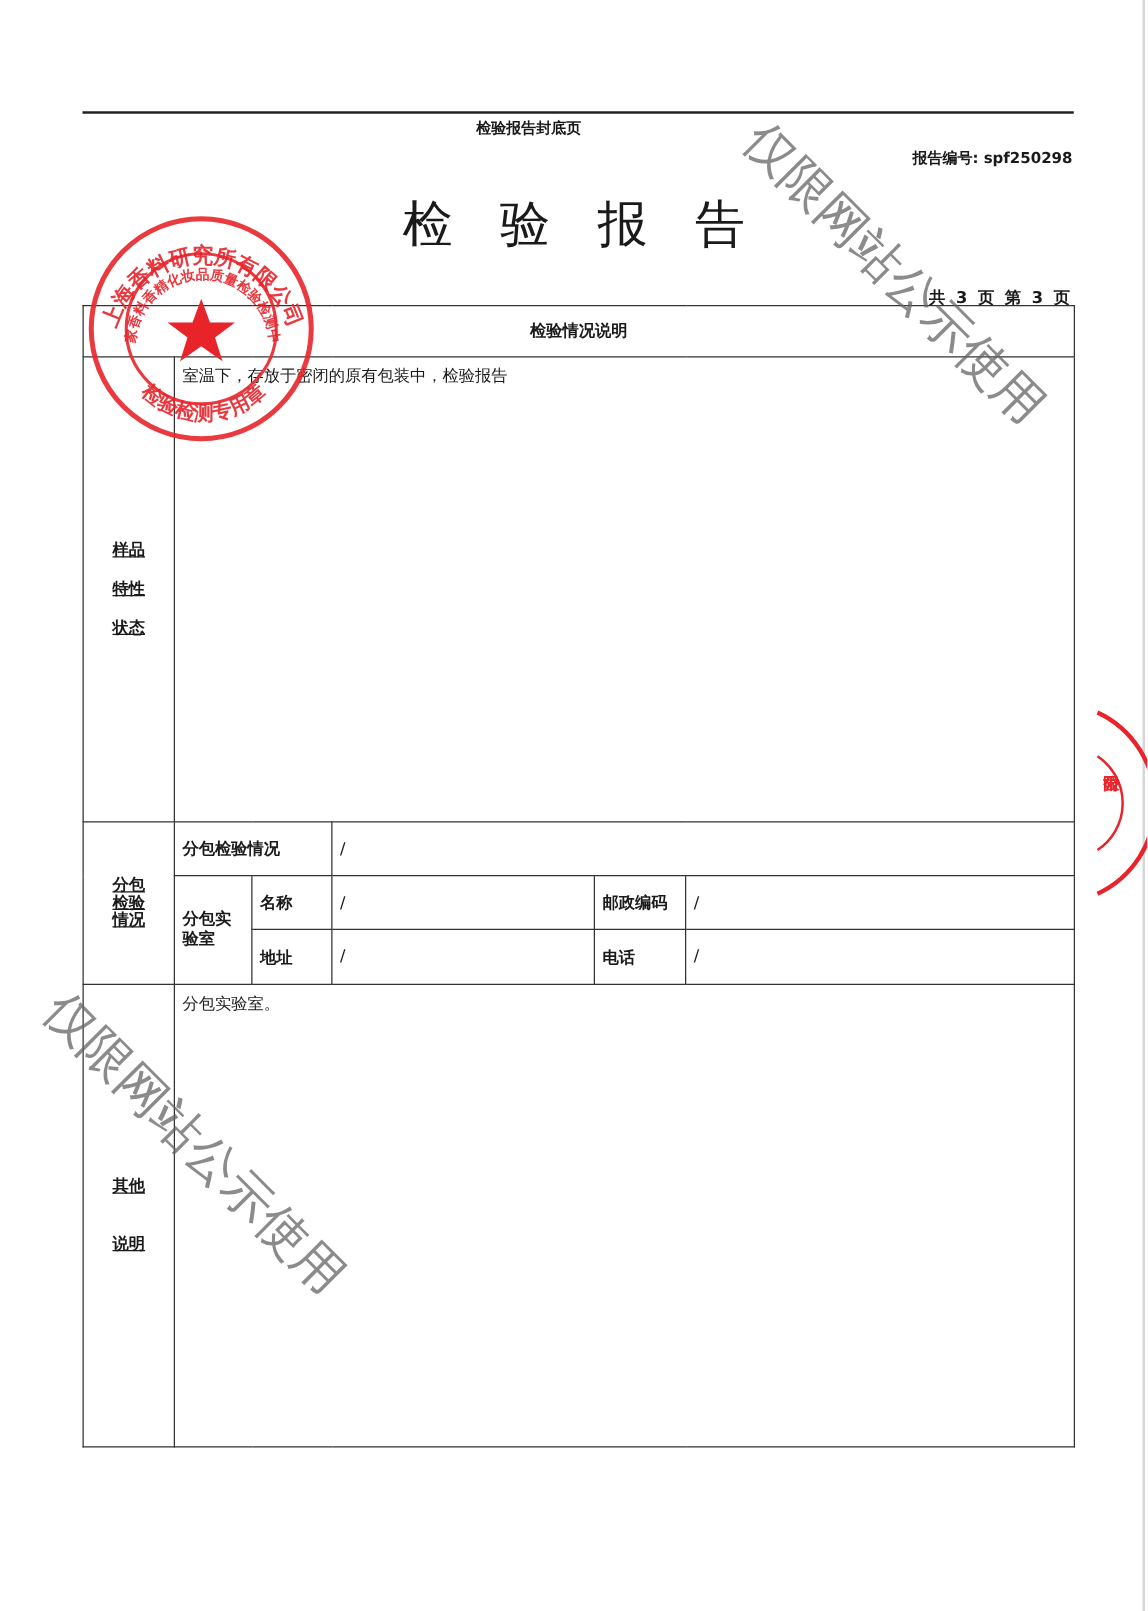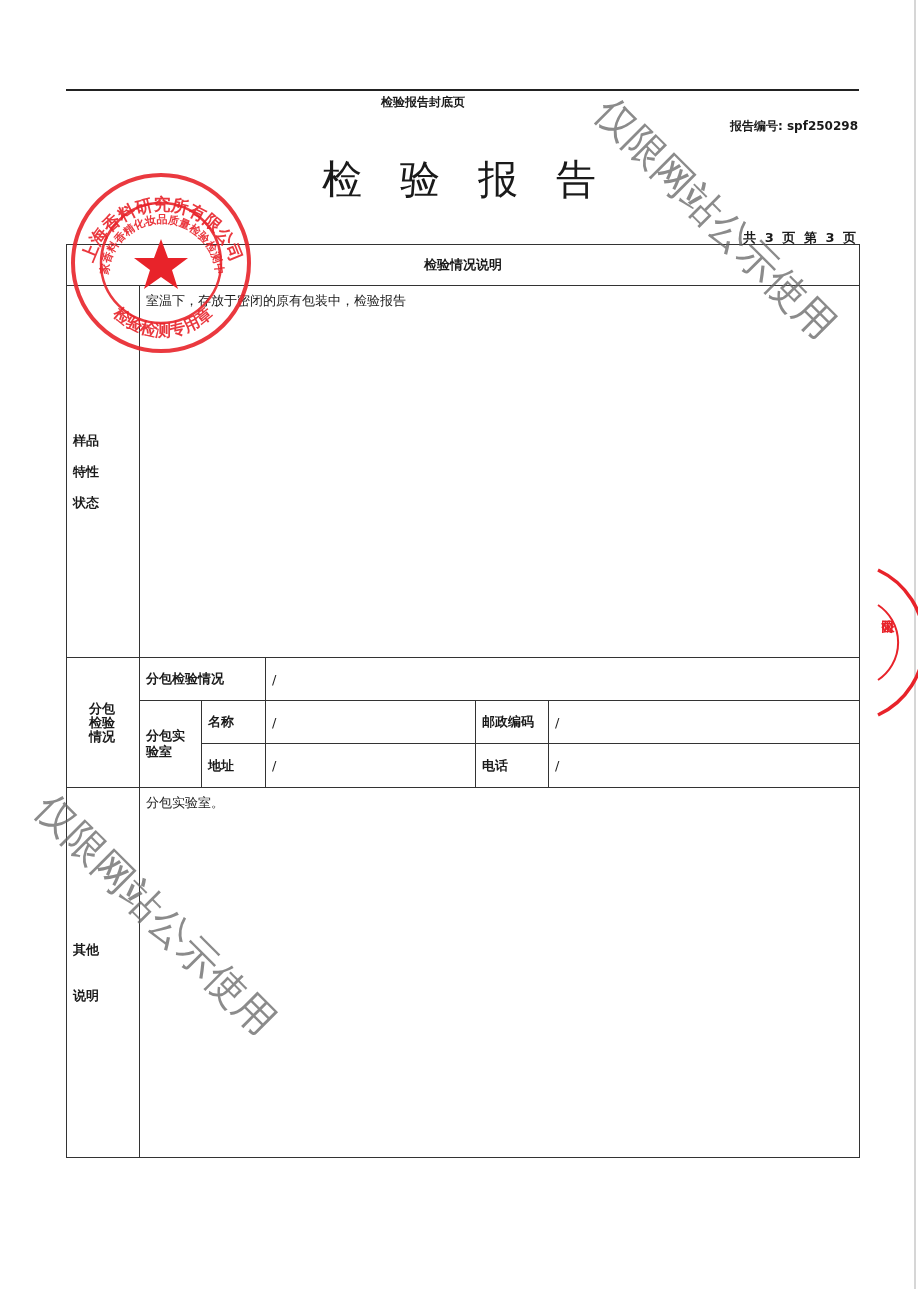--- a/index.html
+++ b/index.html
@@ -7,21 +7,21 @@
          font-family:"DejaVu Sans", "Liberation Sans", sans-serif; color:#1a1a1a; }
   .page-edge { position:absolute; left:914px; top:0; width:2px; height:1289px; background:#d6d6d6; }
   .top-rule { position:absolute; left:66px; top:89px; width:793px; height:2px; background:#222; }
   .cover-label { position:absolute; left:0; width:846px; top:94px; text-align:center; font-size:12px; font-weight:bold; }
   .report-no { position:absolute; right:60px; top:118px; font-size:12px; font-weight:bold; }
   .title { position:absolute; left:0; width:918px; top:152px; text-align:center; font-family:Liberation Mono, monospace; font-size:40px; letter-spacing:38px; padding-left:38px; box-sizing:border-box; }
   .page-info { position:absolute; right:62px; top:229px; font-size:13px; font-weight:bold; word-spacing:4px; }
   .tbl { position:absolute; left:66px; top:244px; width:794px; border-collapse:collapse; font-size:13px; }
   .tbl td { border:1.5px solid #333; padding:0 6px; vertical-align:middle; }
   .hdr { height:40px; text-align:center; font-weight:bold; }
-  .label-col { width:60px; text-align:left; font-weight:bold; line-height:31px; }
+  .label-col { width:60px; text-align:center; font-weight:bold; line-height:31px;text-decoration:underline; }
   .val-top { vertical-align:top !important; padding-top:6px !important; }
   .b { font-weight:bold; }
   .stamp { position:absolute; pointer-events:none; }
   .watermark { position:absolute; font-size:40px; color:rgba(100,100,100,0.75); white-space:nowrap; transform-origin:left top; pointer-events:none; }
 </style>
 </head>
 <body>
 
 <div class="page-edge"></div>
 <div class="top-rule"></div>

